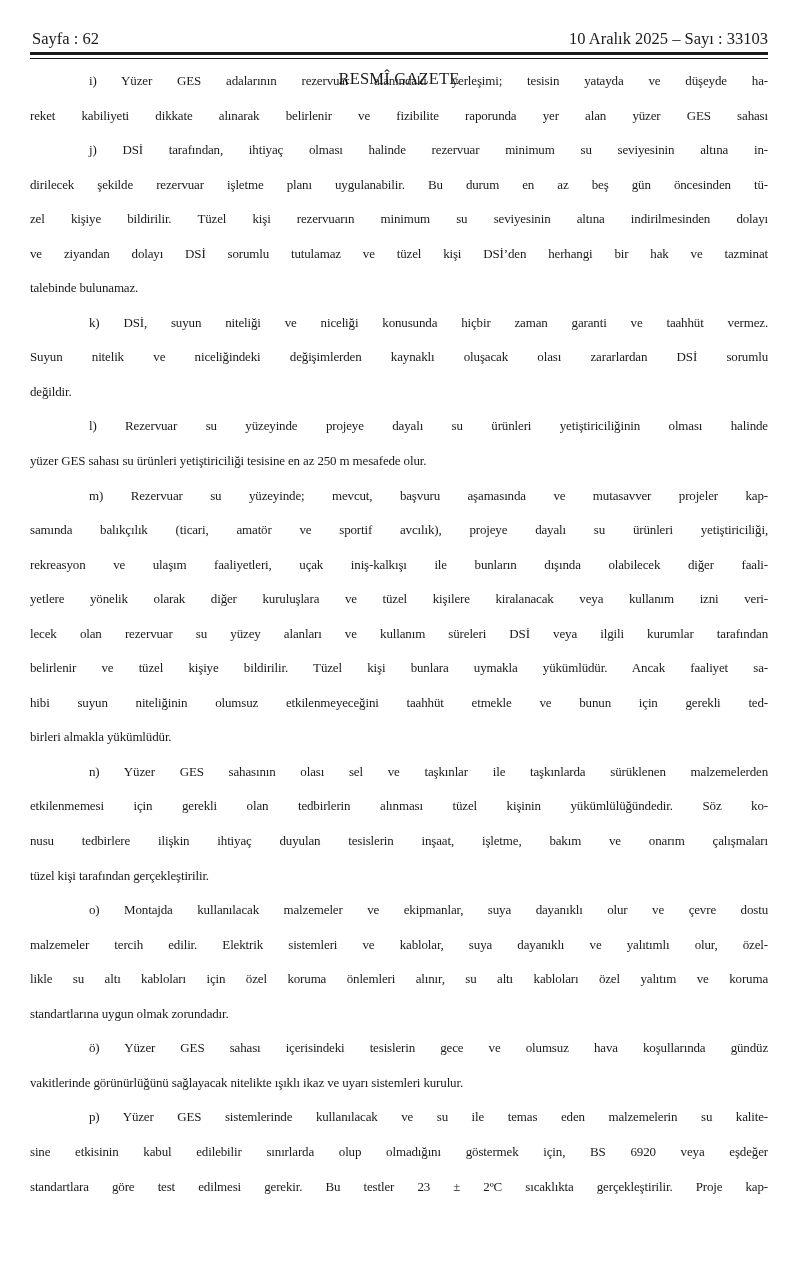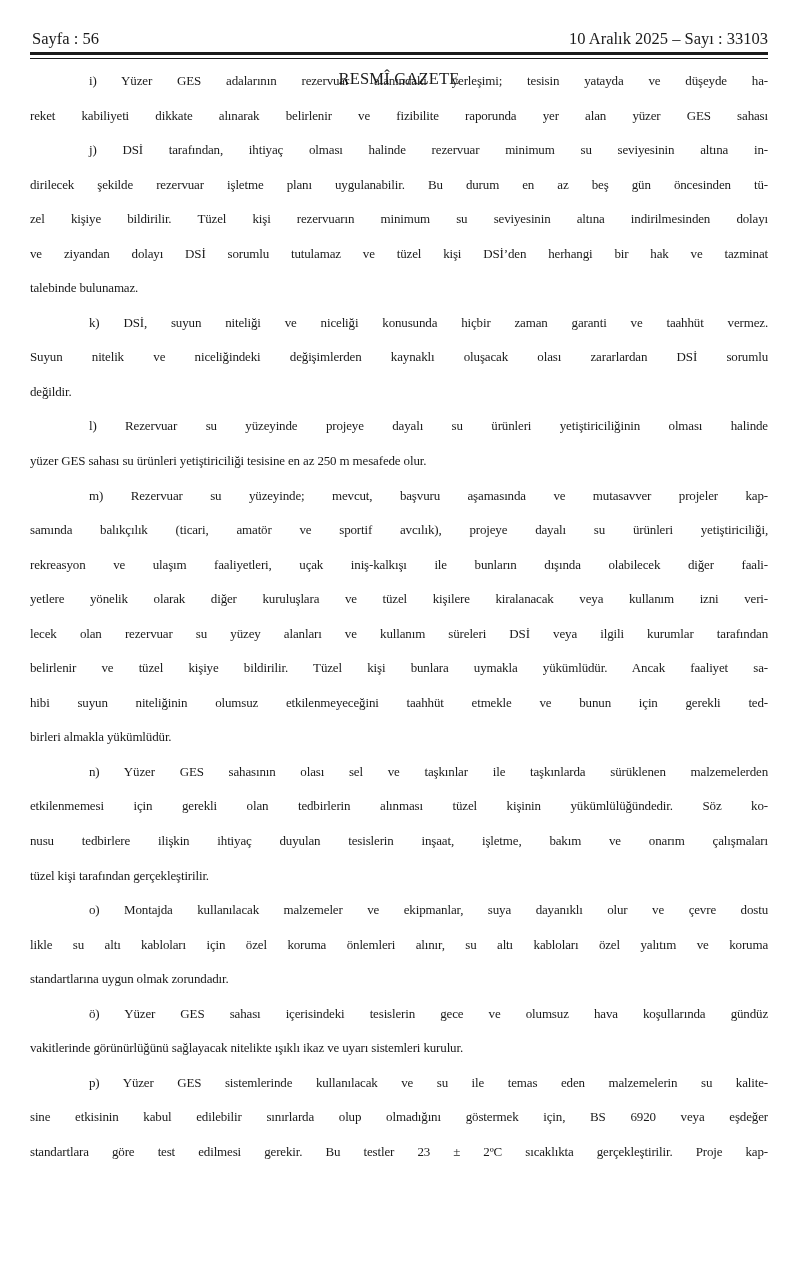--- a/index.html
+++ b/index.html
@@ -16,21 +16,21 @@
   .body { position: absolute; left: 30px; width: 738px; top: 64px; font-size: 13px; }
   .line { height: 34.55px; line-height: 34.55px; white-space: nowrap; overflow: visible;
           text-align: justify; text-align-last: justify; letter-spacing: -0.15px; }
   .line.last { text-align-last: left; }
   .line.first { text-indent: 59px; }
 </style>
 </head>
 <body>
 
 <div class="header">
-  <span class="h-left">Sayfa : 56</span>
+  <span class="h-left">Sayfa : 62</span>
   <span class="h-center">RESMÎ GAZETE</span>
   <span class="h-right">10 Aralık 2025 – Sayı : 33103</span>
 </div>
 <div class="rule-thick"></div>
 <div class="rule-thin"></div>
 
 <div class="body" id="body">
     <div class="para">
       <div class="line first">i) Yüzer GES adalarının rezervuar alanındaki yerleşimi; tesisin yatayda ve düşeyde ha-</div>
       <div class="line">reket kabiliyeti dikkate alınarak belirlenir ve fizibilite raporunda yer alan yüzer GES sahası</div>
@@ -62,20 +62,21 @@
       <div class="line last">birleri almakla yükümlüdür.</div>
     </div>
     <div class="para">
       <div class="line first">n) Yüzer GES sahasının olası sel ve taşkınlar ile taşkınlarda sürüklenen malzemelerden</div>
       <div class="line">etkilenmemesi için gerekli olan tedbirlerin alınması tüzel kişinin yükümlülüğündedir. Söz ko-</div>
       <div class="line">nusu tedbirlere ilişkin ihtiyaç duyulan tesislerin inşaat, işletme, bakım ve onarım çalışmaları</div>
       <div class="line last">tüzel kişi tarafından gerçekleştirilir.</div>
     </div>
     <div class="para">
       <div class="line first">o) Montajda kullanılacak malzemeler ve ekipmanlar, suya dayanıklı olur ve çevre dostu</div>
+      <div class="line">malzemeler tercih edilir. Elektrik sistemleri ve kablolar, suya dayanıklı ve yalıtımlı olur, özel-</div>
       <div class="line">likle su altı kabloları için özel koruma önlemleri alınır, su altı kabloları özel yalıtım ve koruma</div>
       <div class="line last">standartlarına uygun olmak zorundadır.</div>
     </div>
     <div class="para">
       <div class="line first">ö) Yüzer GES sahası içerisindeki tesislerin gece ve olumsuz hava koşullarında gündüz</div>
       <div class="line last">vakitlerinde görünürlüğünü sağlayacak nitelikte ışıklı ikaz ve uyarı sistemleri kurulur.</div>
     </div>
     <div class="para">
       <div class="line first">p) Yüzer GES sistemlerinde kullanılacak ve su ile temas eden malzemelerin su kalite-</div>
       <div class="line">sine etkisinin kabul edilebilir sınırlarda olup olmadığını göstermek için, BS 6920 veya eşdeğer</div>

